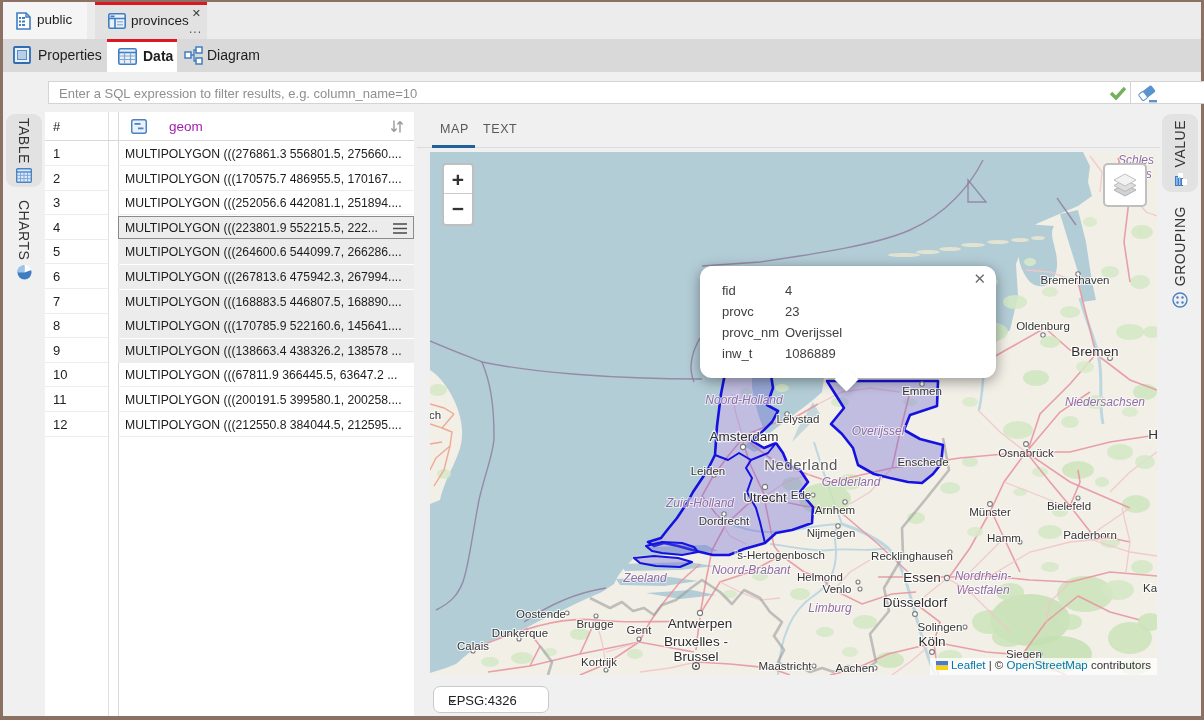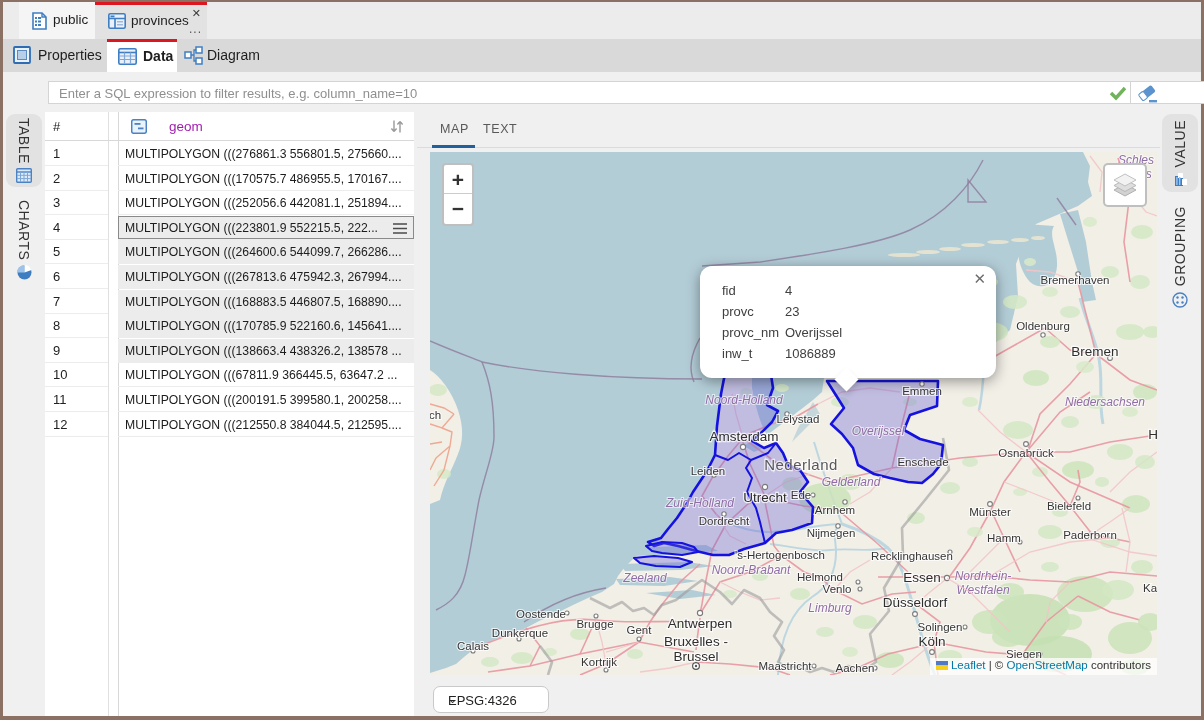--- a/index.html
+++ b/index.html
@@ -4,21 +4,21 @@
 <style>
 * { margin:0; padding:0; box-sizing:border-box; }
 html,body { width:1204px; height:720px; overflow:hidden; font-family:"Liberation Sans", sans-serif; }
 #win { position:absolute; left:0; top:0; width:1204px; height:720px; background:#8b7164; }
 #inner { position:absolute; left:3px; top:2px; width:1198px; height:714px; background:#f0f0f0; }
 
 
 
 #tabrow1 { position:absolute; left:0; top:0; width:1198px; height:37px; background:#ececec; }
 .tab1 { position:absolute; top:0; height:37px; }
-#tab-public { left:16px; width:84px; background:#f5f5f5; }
+#tab-public { left:0; width:84px; background:#f5f5f5; }
 #tab-prov { left:92px; width:112px; background:#e2e2e2; border-top:3px solid #dd1721; }
 .tab1 .lbl { position:absolute; top:10px; font-size:13.5px; color:#1e1e1e; }
 #tab-public .lbl { left:34px; }
 #tab-prov .lbl { left:36px; top:8px; }
 .xclose { position:absolute; right:6px; top:2px; font-size:11px; color:#3a3a3a; }
 .dots { position:absolute; right:5px; top:17px; font-size:12px; color:#555; letter-spacing:1px;}
 
 #tabrow2 { position:absolute; left:0; top:37px; width:1198px; height:33px; background:#d9d9d9; }
 .tab2 { position:absolute; top:0; height:33px; }
 #tab-props { left:0; width:104px; }

